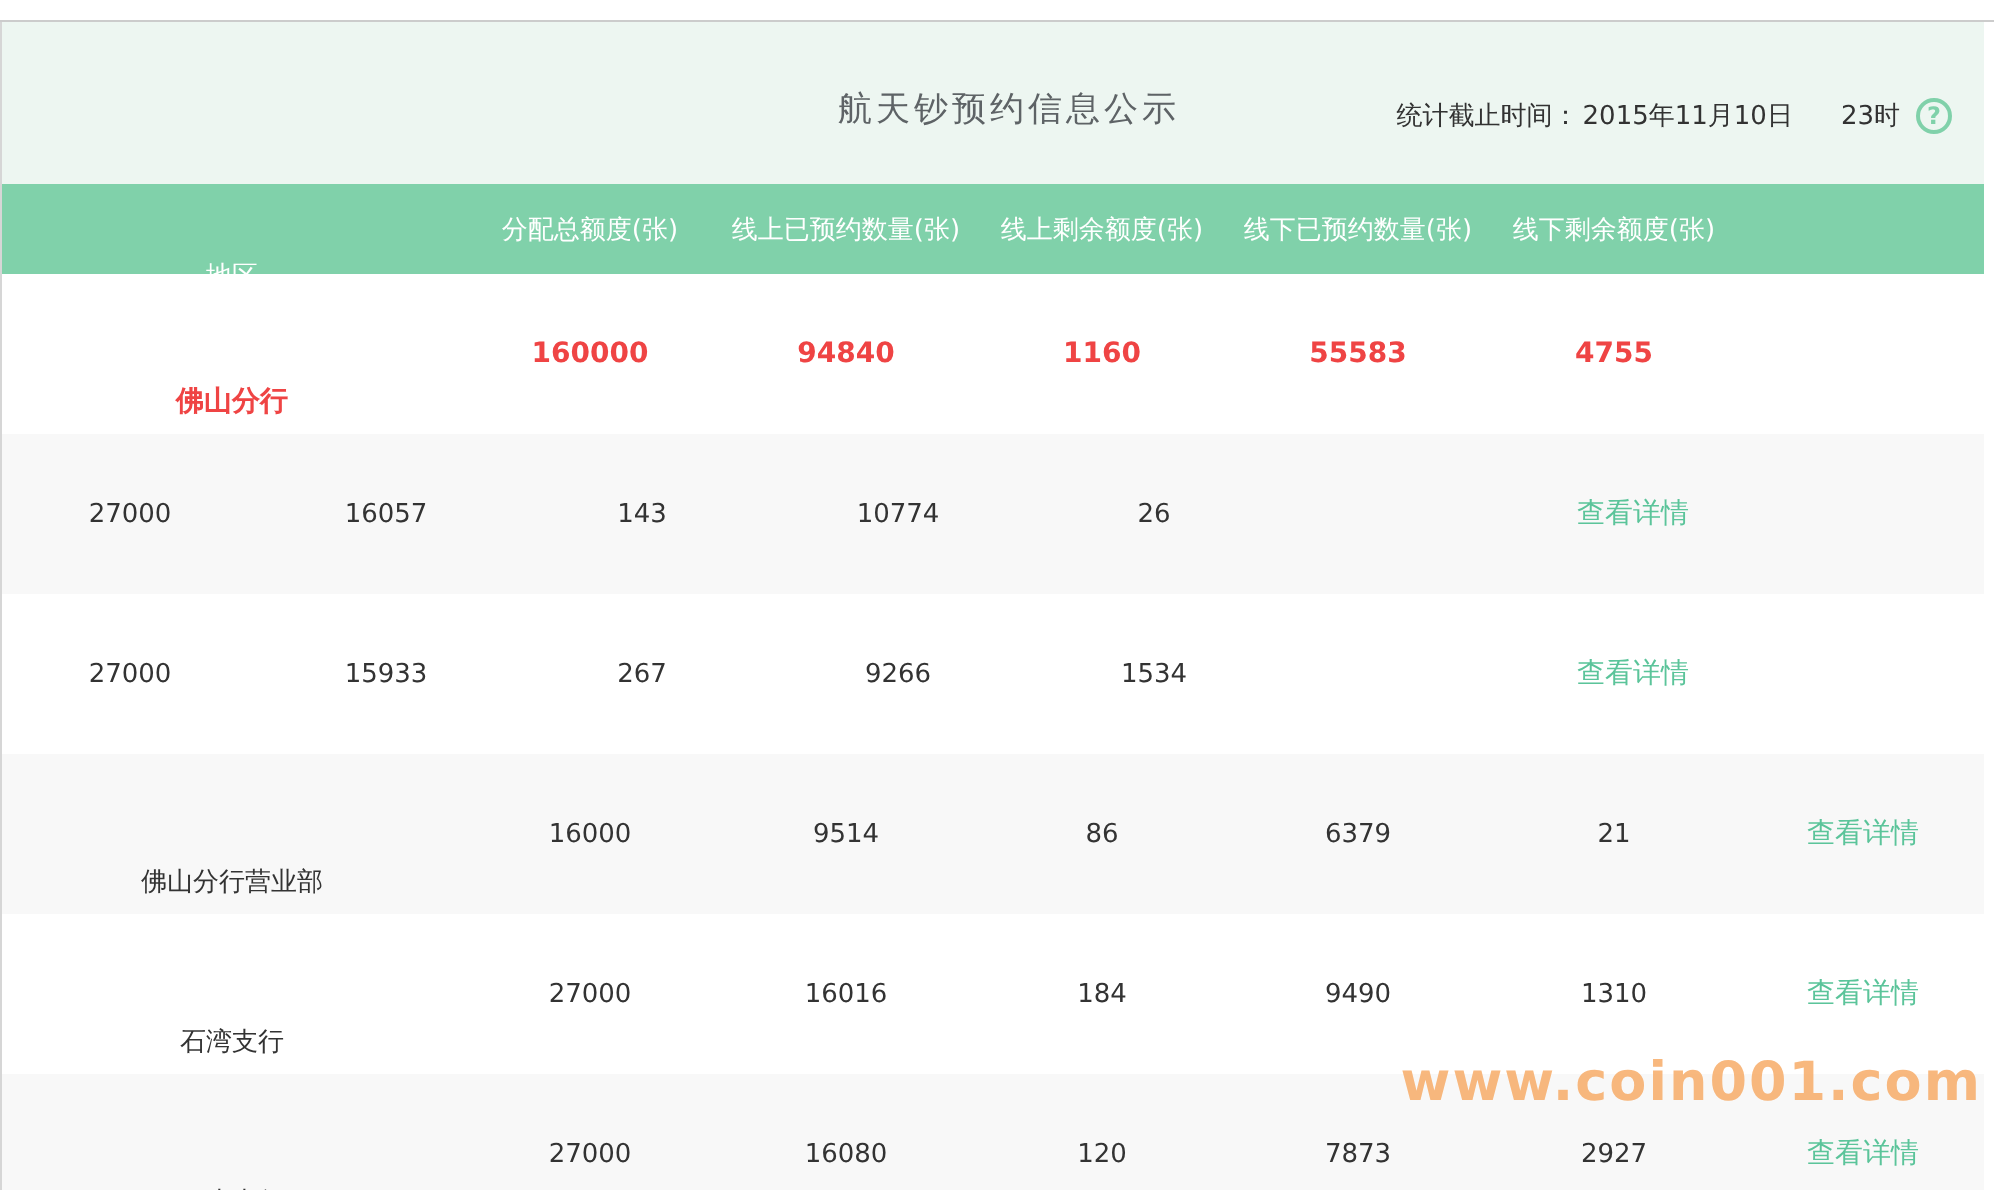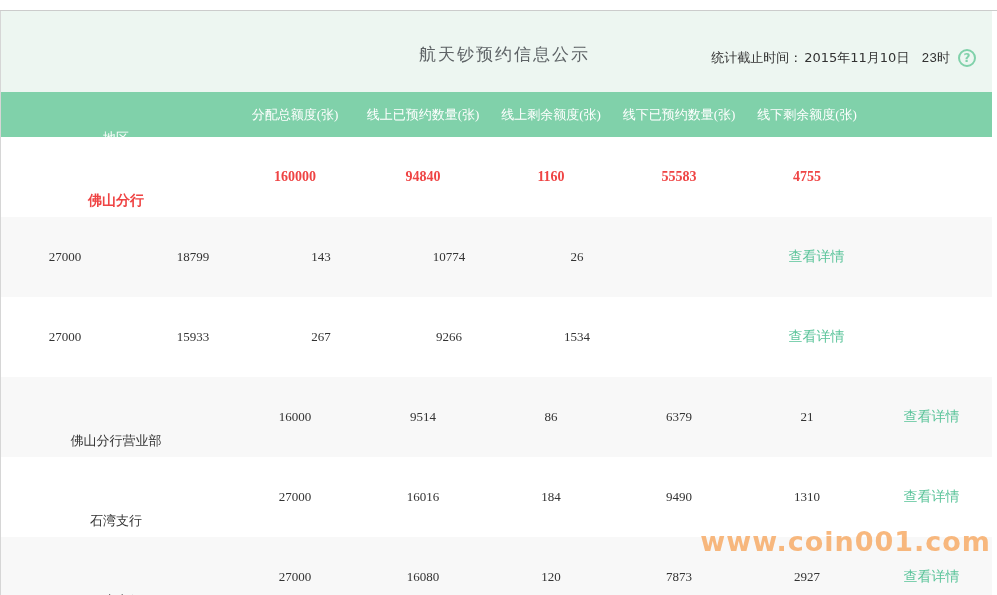--- a/index.html
+++ b/index.html
@@ -41,21 +41,21 @@
   .stats {
     position: absolute;
     right: 16px; top: 38px;
     font-size: 13px;
     color: #323232;
     display: flex;
     align-items: flex-start;
     white-space: nowrap;
   }
   .stats .stats-date { margin-left: 2px; }
-  .stats .stats-hour { margin-left: 12px; font-family: Liberation Mono, monospace; }
+  .stats .stats-hour { margin-left: 24px; }
   .help-icon {
     margin-left: 8px;
     width: 18px; height: 18px;
     border: 2px solid var(--accent, #80d1aa);
     border-radius: 50%;
     color: var(--accent, #80d1aa);
     font-size: 12px; font-weight: bold;
     display: inline-flex;
     align-items: center; justify-content: center;
     cursor: pointer;
@@ -69,21 +69,21 @@
     width: 100%;
   }
   .thead {
     height: 45px;
     background: var(--thead, #80d1aa);
     color: #ffffff;
     font-size: 13px;
   }
   .cell { text-align: center; }
   .col-region { width: 230px; margin-top: 47px; }
-  .col-num    { width: 128px; font-family: Liberation Serif, serif; }
+  .col-num    { width: 128px; }
   .col-detail { flex: 1; }
 
   .t-row {
     height: 80px;
     background: #ffffff;
     font-size: 13px;
     color: #333333;
   }
   .t-row.alt { background: var(--altrow, #f8f8f8); }
   .t-row.bold {
@@ -146,21 +146,21 @@
         <div class="cell col-num">1160</div>
         <div class="cell col-num">55583</div>
         <div class="cell col-num">4755</div>
         <div class="cell col-detail">
           
         </div>
       </div>
 
       <div class="t-row alt">
         <div class="cell col-num">27000</div>
-        <div class="cell col-num">18799</div>
+        <div class="cell col-num">16057</div>
         <div class="cell col-num">143</div>
         <div class="cell col-num">10774</div>
         <div class="cell col-num">26</div>
         <div class="cell col-detail">
           <a class="detail-link" href="#">查看详情</a>
         </div>
       </div>
 
       <div class="t-row">
         <div class="cell col-num">27000</div>

